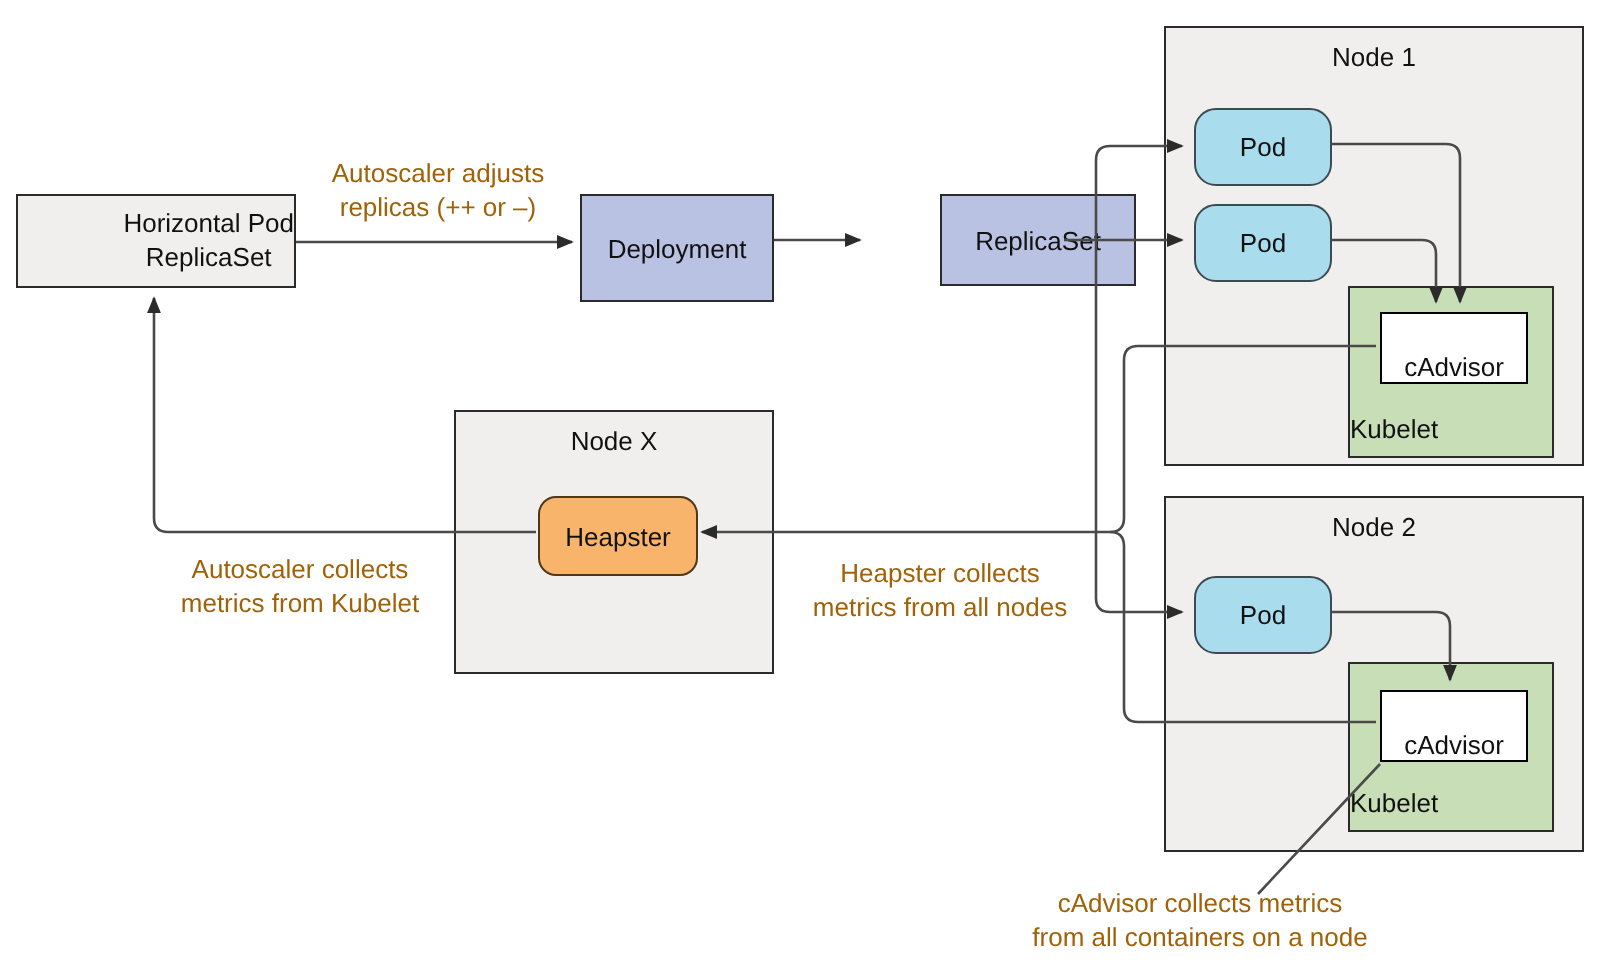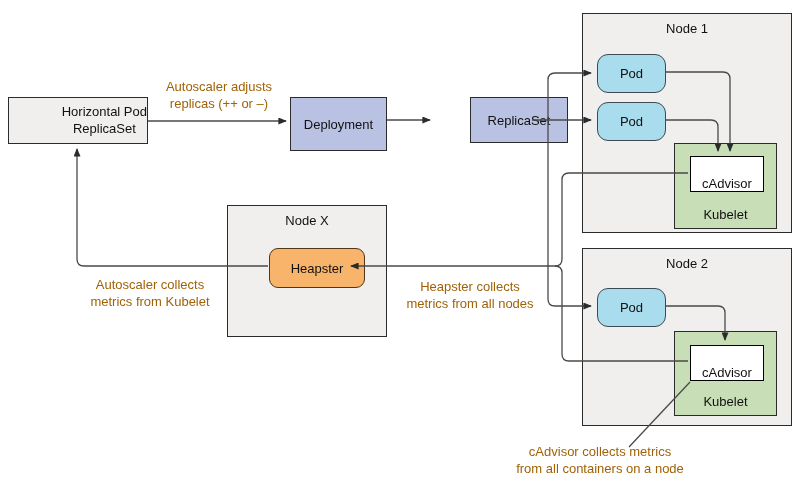--- a/index.html
+++ b/index.html
@@ -25,21 +25,21 @@
     display:flex;align-items:center;justify-content:center;font-size:13px;
   }
   .pod{
     background:#a9dcec;border:1.5px solid #3c4a52;border-radius:11px;
     display:flex;align-items:center;justify-content:center;font-size:13px;
   }
   .kubelet{
     background:#c8deb6;border:1.5px solid #2b2b2b;
   }
   .kubelet-label{
-    position:absolute;bottom:6px;left:0;width:100%;text-align:center;font-size:13px;
+    position:absolute;bottom:6px;left:0;width:100%;text-align:left;font-size:13px;
   }
   .cadvisor{
     background:#ffffff;border:1.4px solid #000;
     display:flex;align-items:flex-end;justify-content:center;font-size:13px;
   }
   .heapster{
     background:#f8b46a;border:1.5px solid #513618;border-radius:9px;
     display:flex;align-items:center;justify-content:center;font-size:13px;
   }
   .annotation{
@@ -92,21 +92,21 @@
     <div class="box kubelet" style="left:91px;top:82px;width:103px;height:85px;">
       <div class="box cadvisor" style="left:15px;top:13px;width:74px;height:36px;">
         <span>cAdvisor</span>
       </div>
       <div class="kubelet-label">Kubelet</div>
     </div>
   </div>
 
   <div class="box node" style="left:227px;top:205px;width:160px;height:132px;">
     <div class="node-title">Node X</div>
-    <div class="box heapster" style="left:41px;top:42px;width:96px;height:40px;">
+    <div class="box heapster" style="left:41px;top:42px;width:80px;height:40px;">
       <span>Heapster</span>
     </div>
   </div>
 
   <div class="annotation" style="left:149px;top:79px;width:140px;">
     <span>Autoscaler adjusts</span>
     <span>replicas (++ or –)</span>
   </div>
 
   <div class="annotation" style="left:75px;top:277px;width:150px;">

